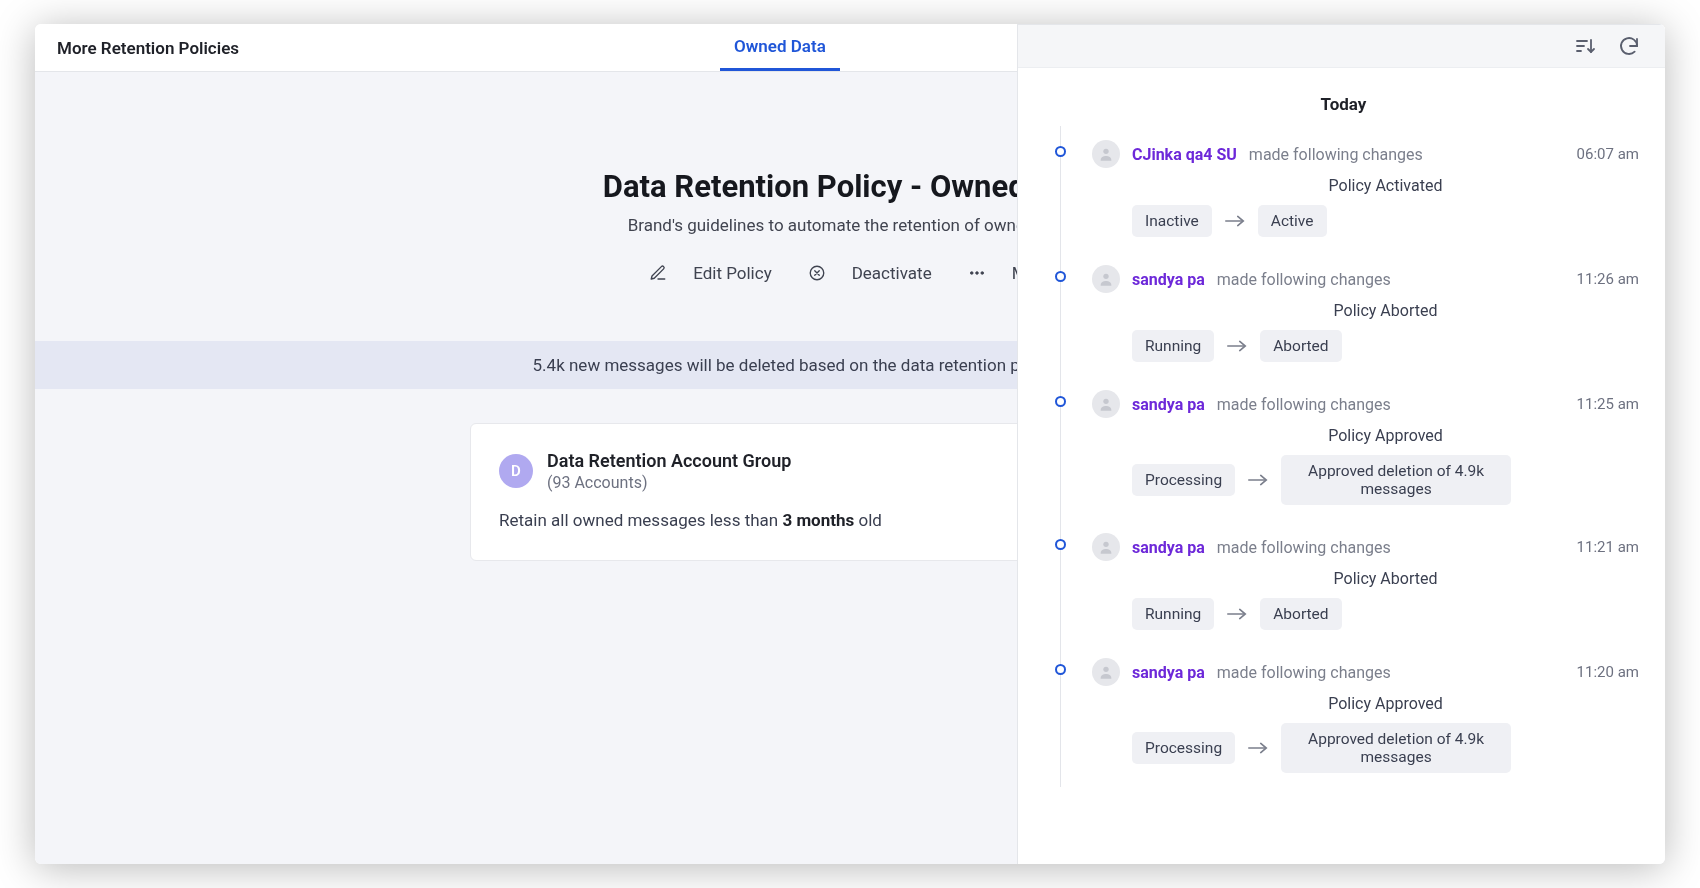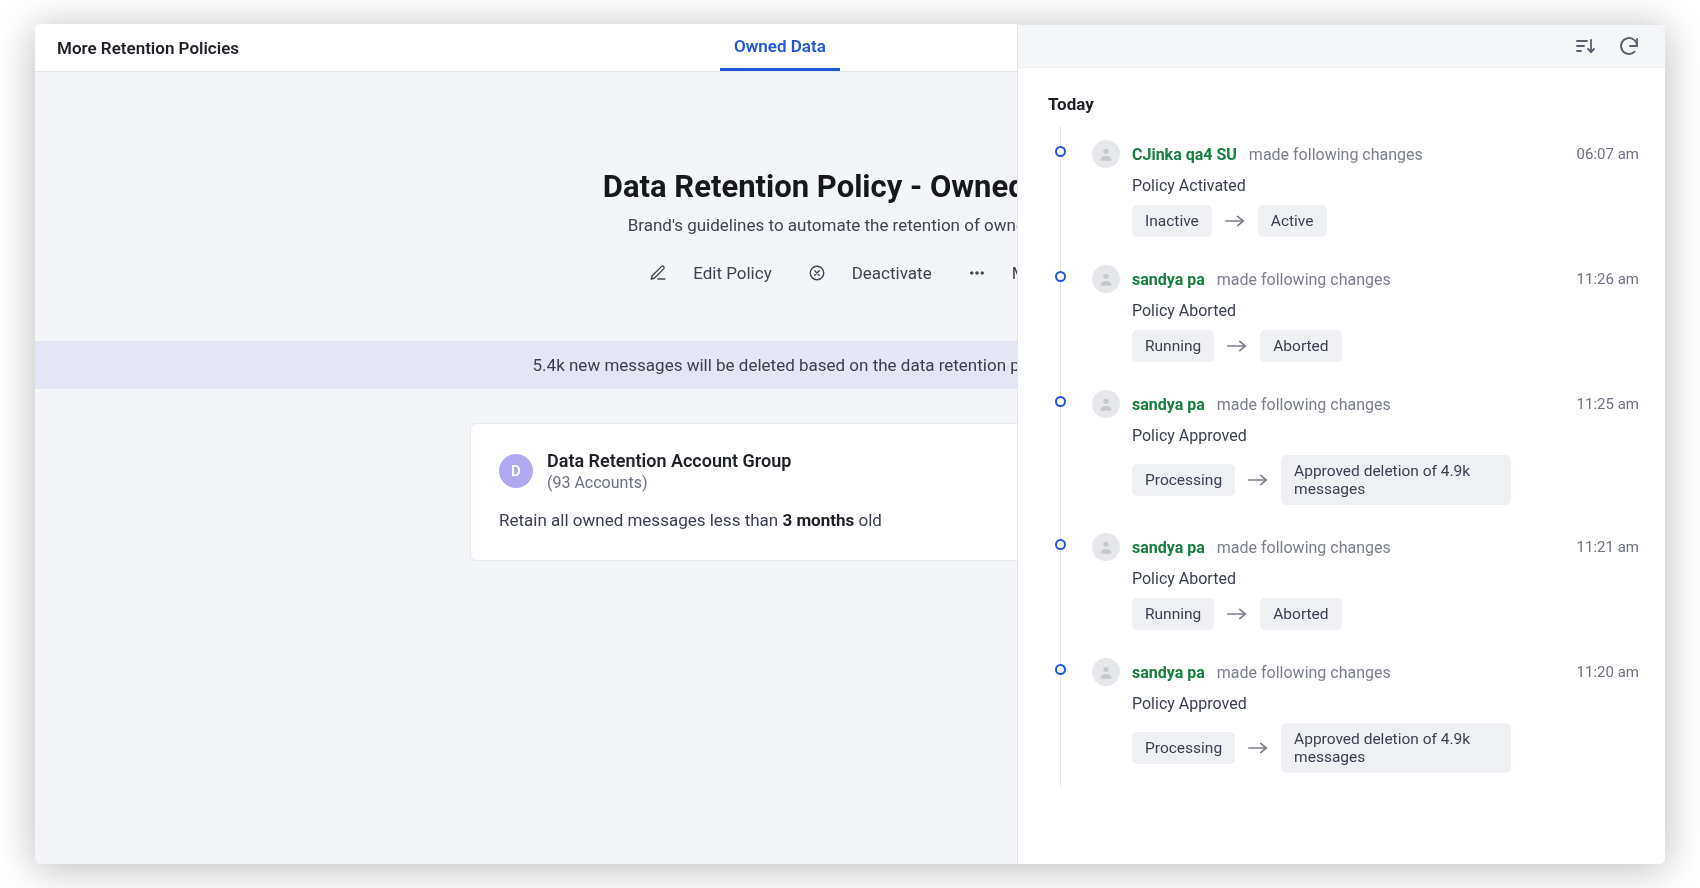--- a/index.html
+++ b/index.html
@@ -140,20 +140,21 @@
     align-items: center;
     justify-content: flex-end;
     gap: 20px;
     padding: 0 24px;
   }
 
   .feed {
     flex: 1;
     overflow-y: auto;
     padding: 20px 26px 20px 30px;
+    text-align: center;
   }
   .group-label { font-size: 17px; font-weight: 700; color: #1f2128; margin: 6px 0 12px 0; }
   .timeline { position: relative; margin-left: 8px; }
   .timeline::before {
     content: "";
     position: absolute;
     left: 4px; top: 0; bottom: 0;
     width: 1px; background: #e3e5ea;
   }
   .event {
@@ -169,21 +170,21 @@
     background: #fff;
   }
   .event .row1 {
     display: flex; align-items: center; gap: 12px;
   }
   .mini-avatar {
     width: 28px; height: 28px; border-radius: 50%; background: #e6e7eb;
     display: flex; align-items: center; justify-content: center;
   }
   .mini-avatar svg { width: 16px; height: 16px; fill: #c6c8cf; }
-  .event .who { font-size: 16px; font-weight: 700; color: #15803d; }
+  .event .who { font-size: 16px; font-weight: 700; color: #6d28d9; }
   .event .verb { font-size: 16px; color: #7b7f8c; }
   .event .time { margin-left: auto; font-size: 15px; color: #6d7180; }
   .event .desc { margin: 8px 0 10px 40px; font-size: 16px; color: #3a3f50; }
   .chips { display: flex; align-items: center; gap: 12px; margin-left: 40px; flex-wrap: wrap; }
   .chip {
     background: #eff0f4;
     color: #3a3f50;
     border-radius: 5px;
     padding: 7px 13px;
     font-size: 15.5px;

